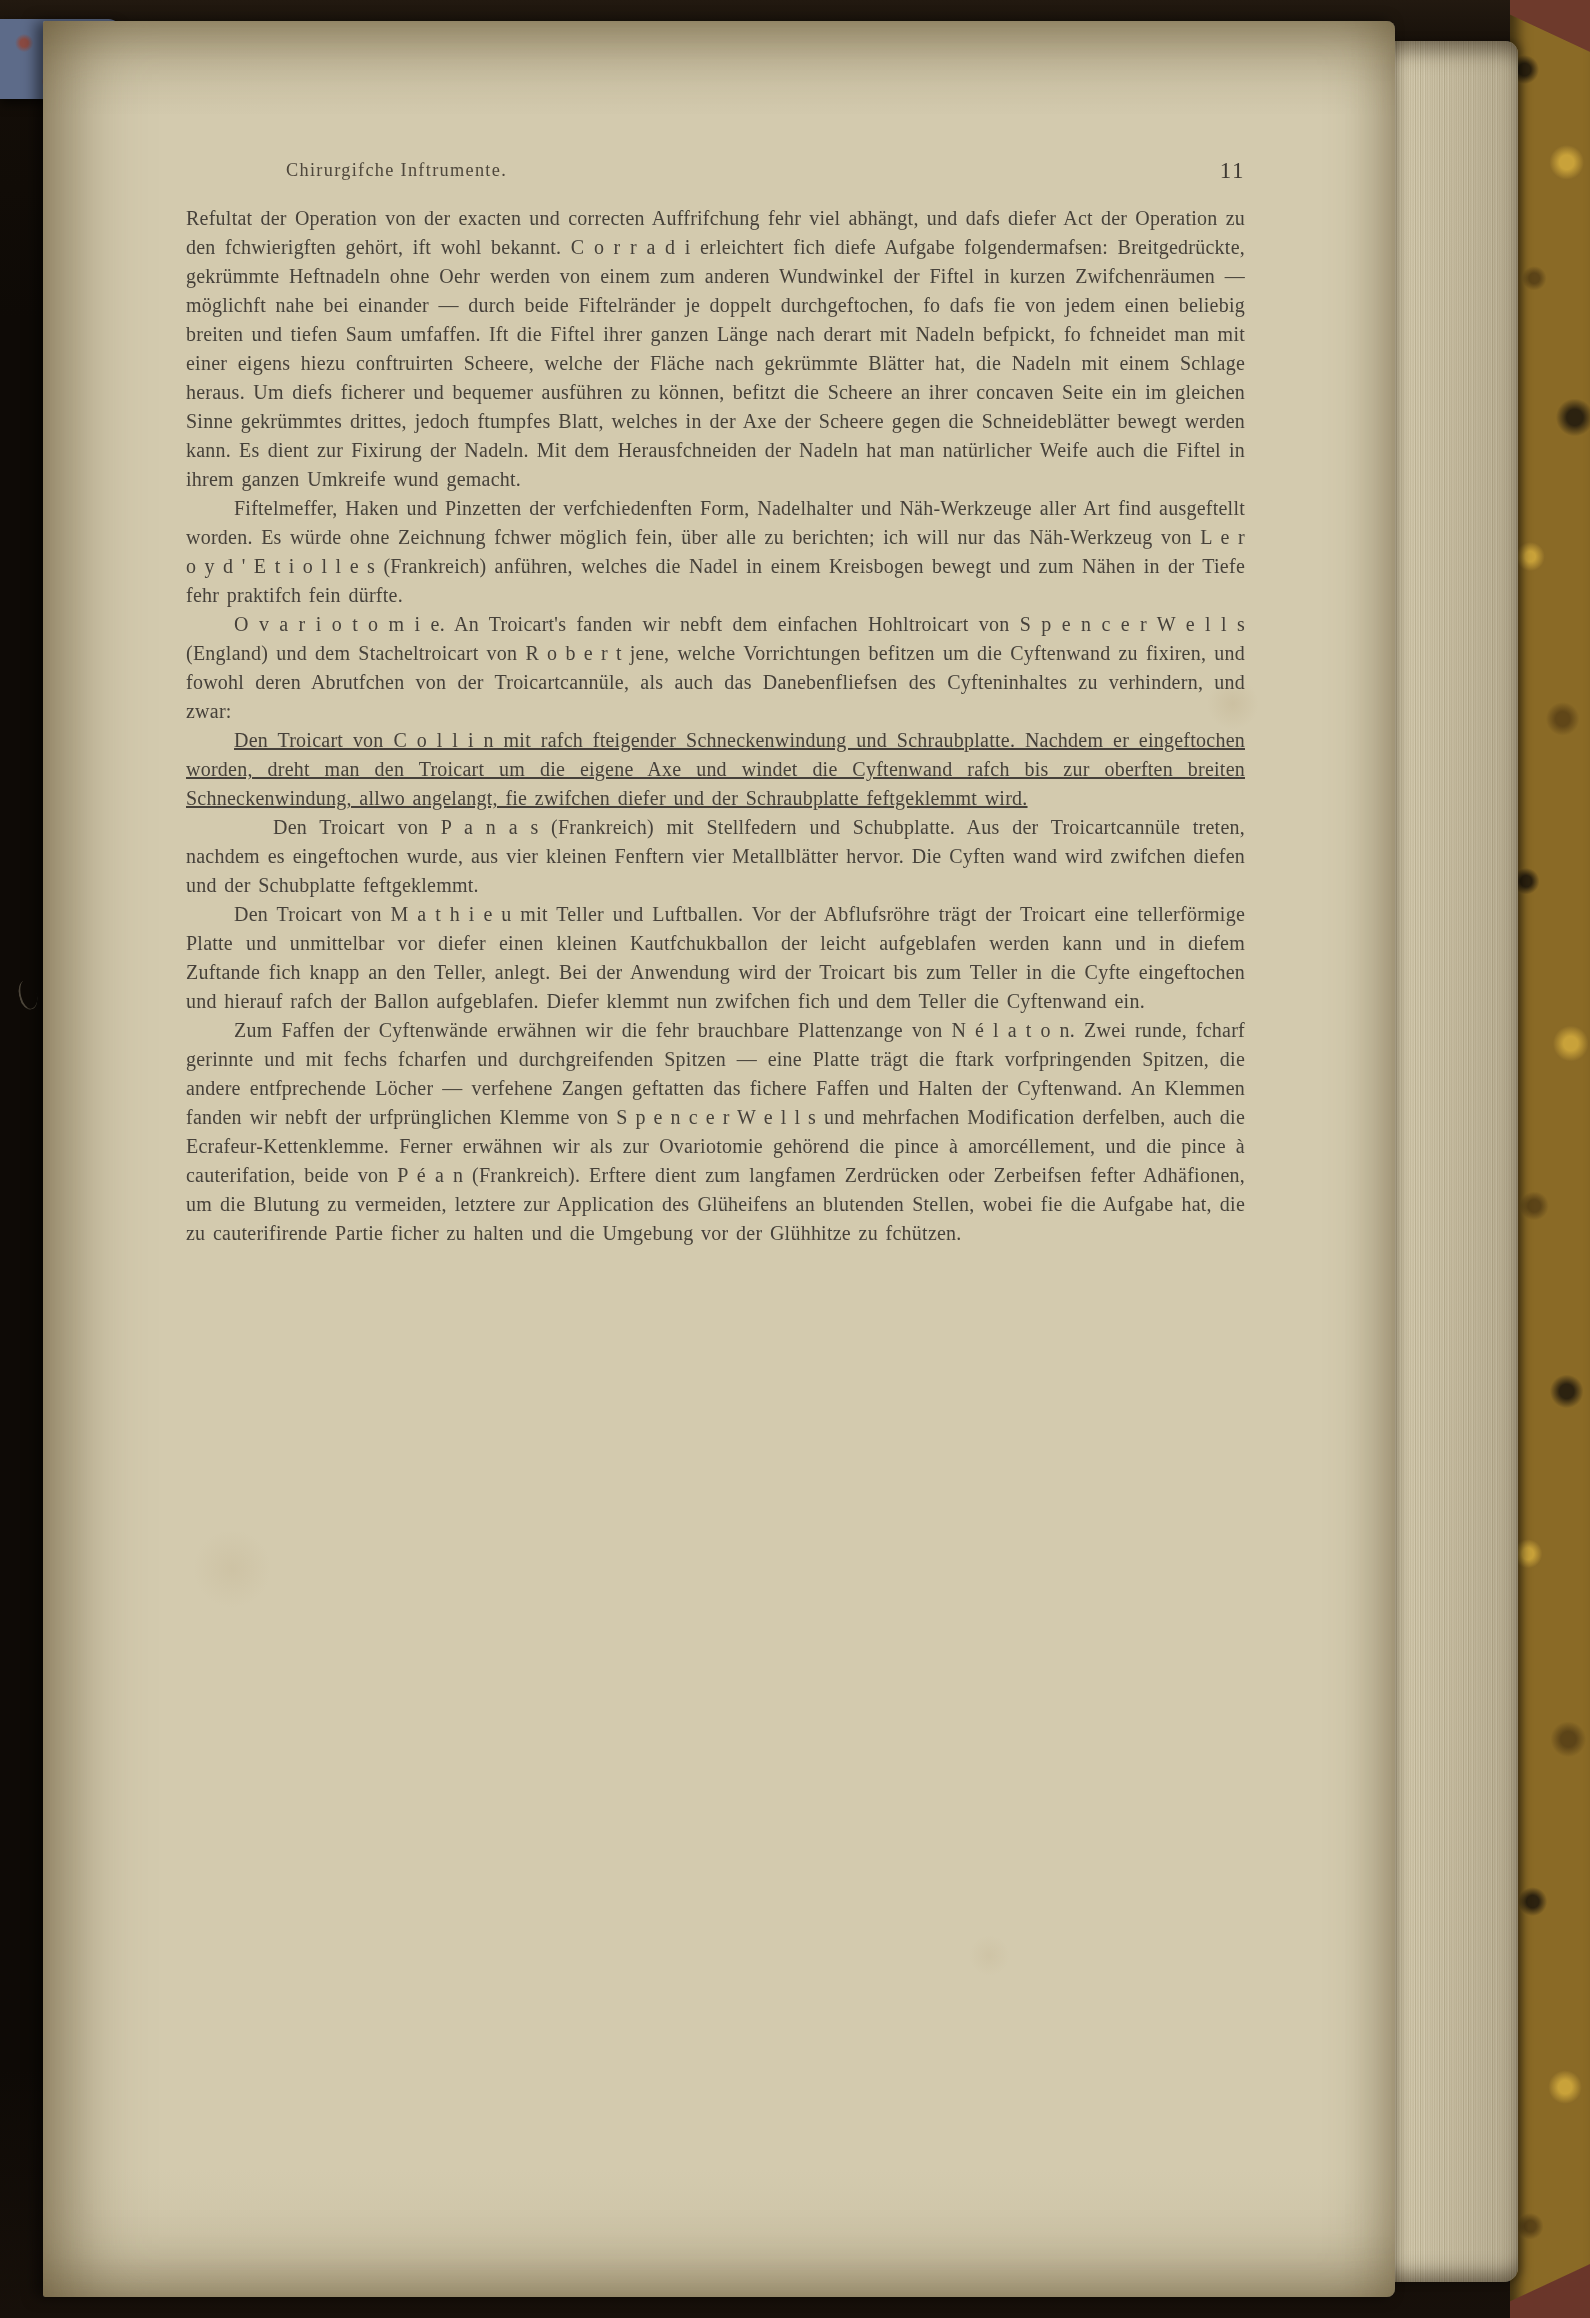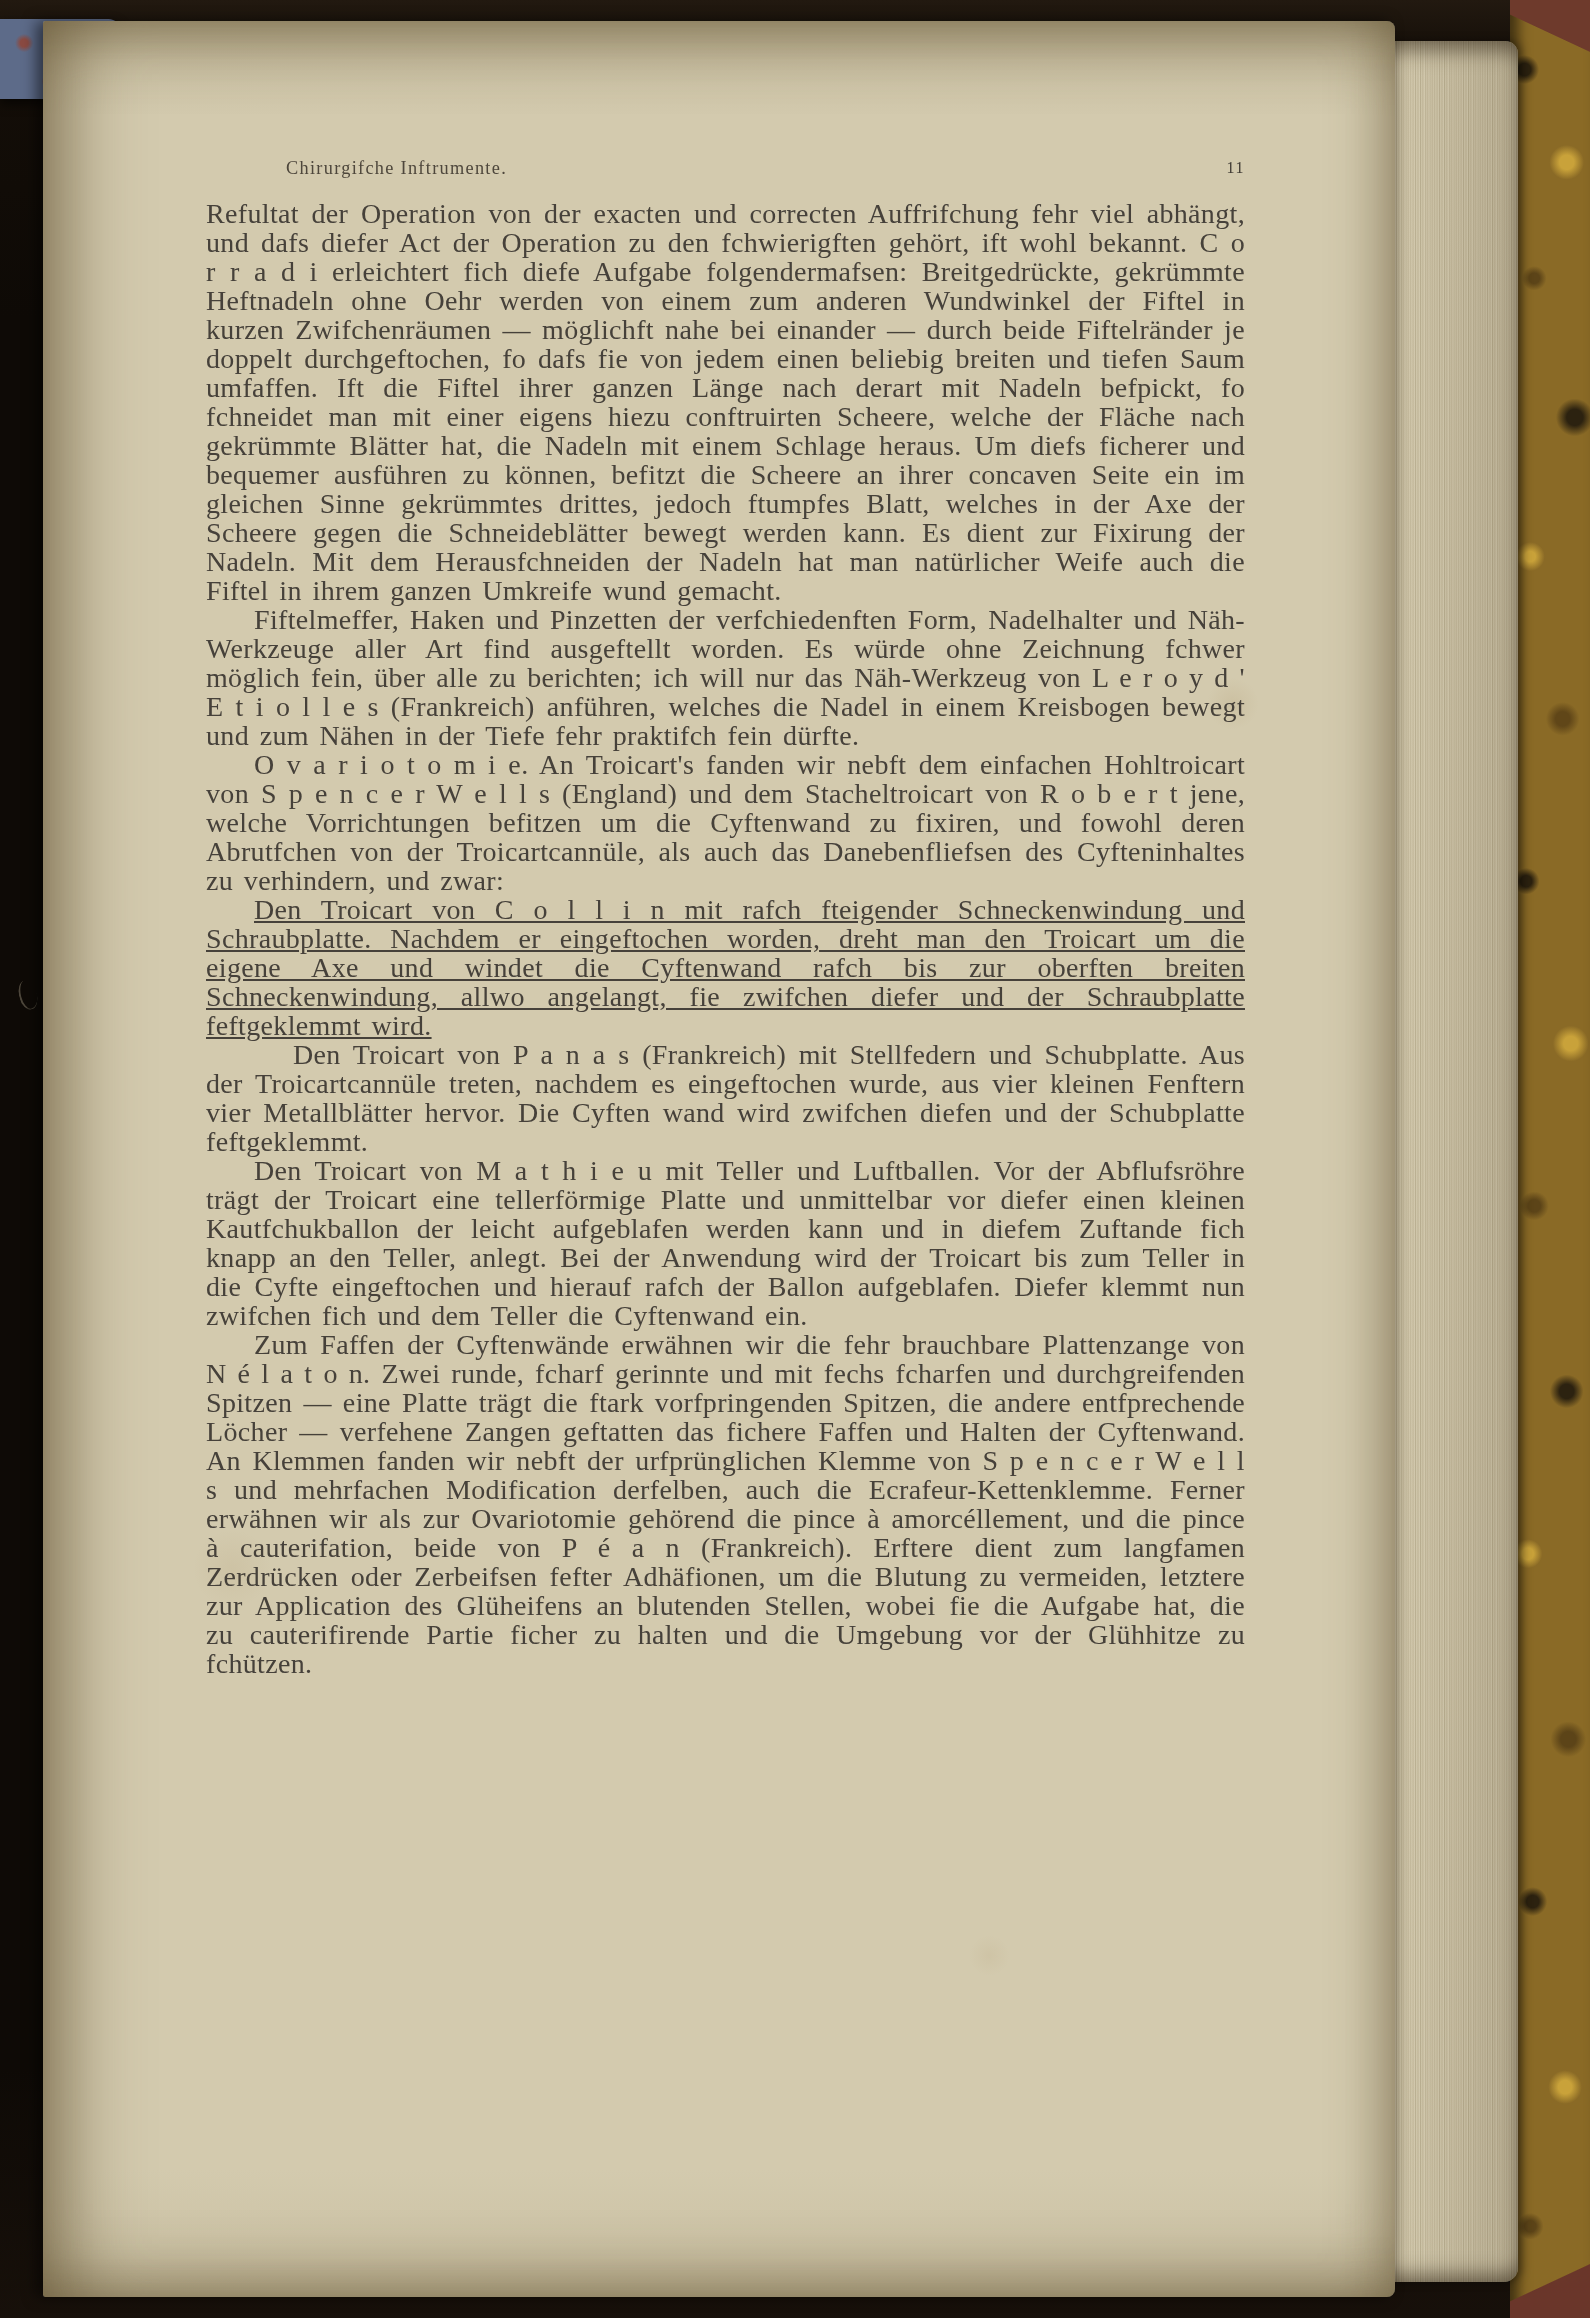--- a/index.html
+++ b/index.html
@@ -116,31 +116,30 @@
     align-items: center;
     margin-bottom: 20.7px;
   }
   .running-title {
     margin-left: 100px;
     font-size: 18.3px;
     letter-spacing: 1.3px;
     color: #4e473c;
   }
   .page-number {
-    font-size: 16px;
+    font-size: 23px;
     letter-spacing: 1.6px;
     color: #3f3a33;
   }
   .page-body {
-    font-size: 28px;
+    font-size: 20px;
     line-height: 29px;
     text-align: justify;
     word-spacing: 0.12em;
     letter-spacing: 0.012em;
-    margin-left: 20px;
   }
   .page-body p.para {
     margin: 0;
   }
 
   
   .binding-mark {
     position: absolute;
     left: 19px; top: 980px;
     width: 16px; height: 29px;

